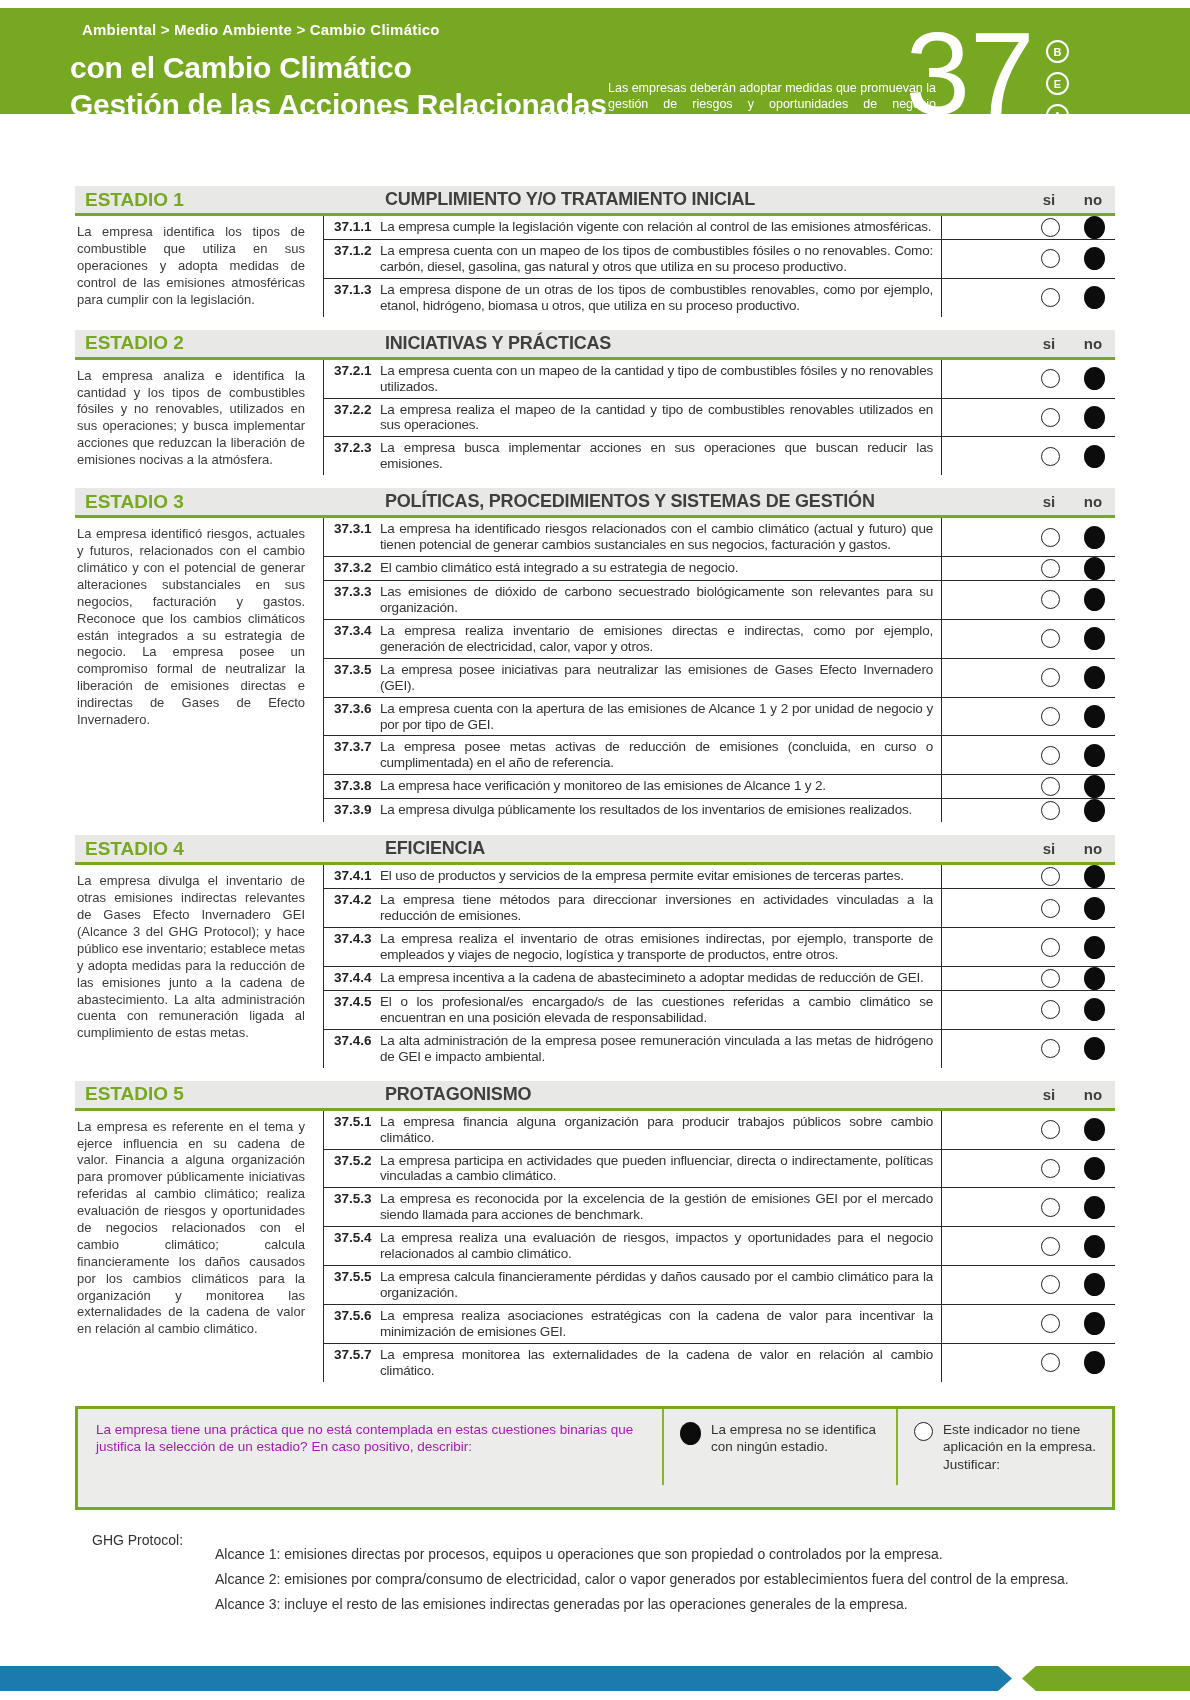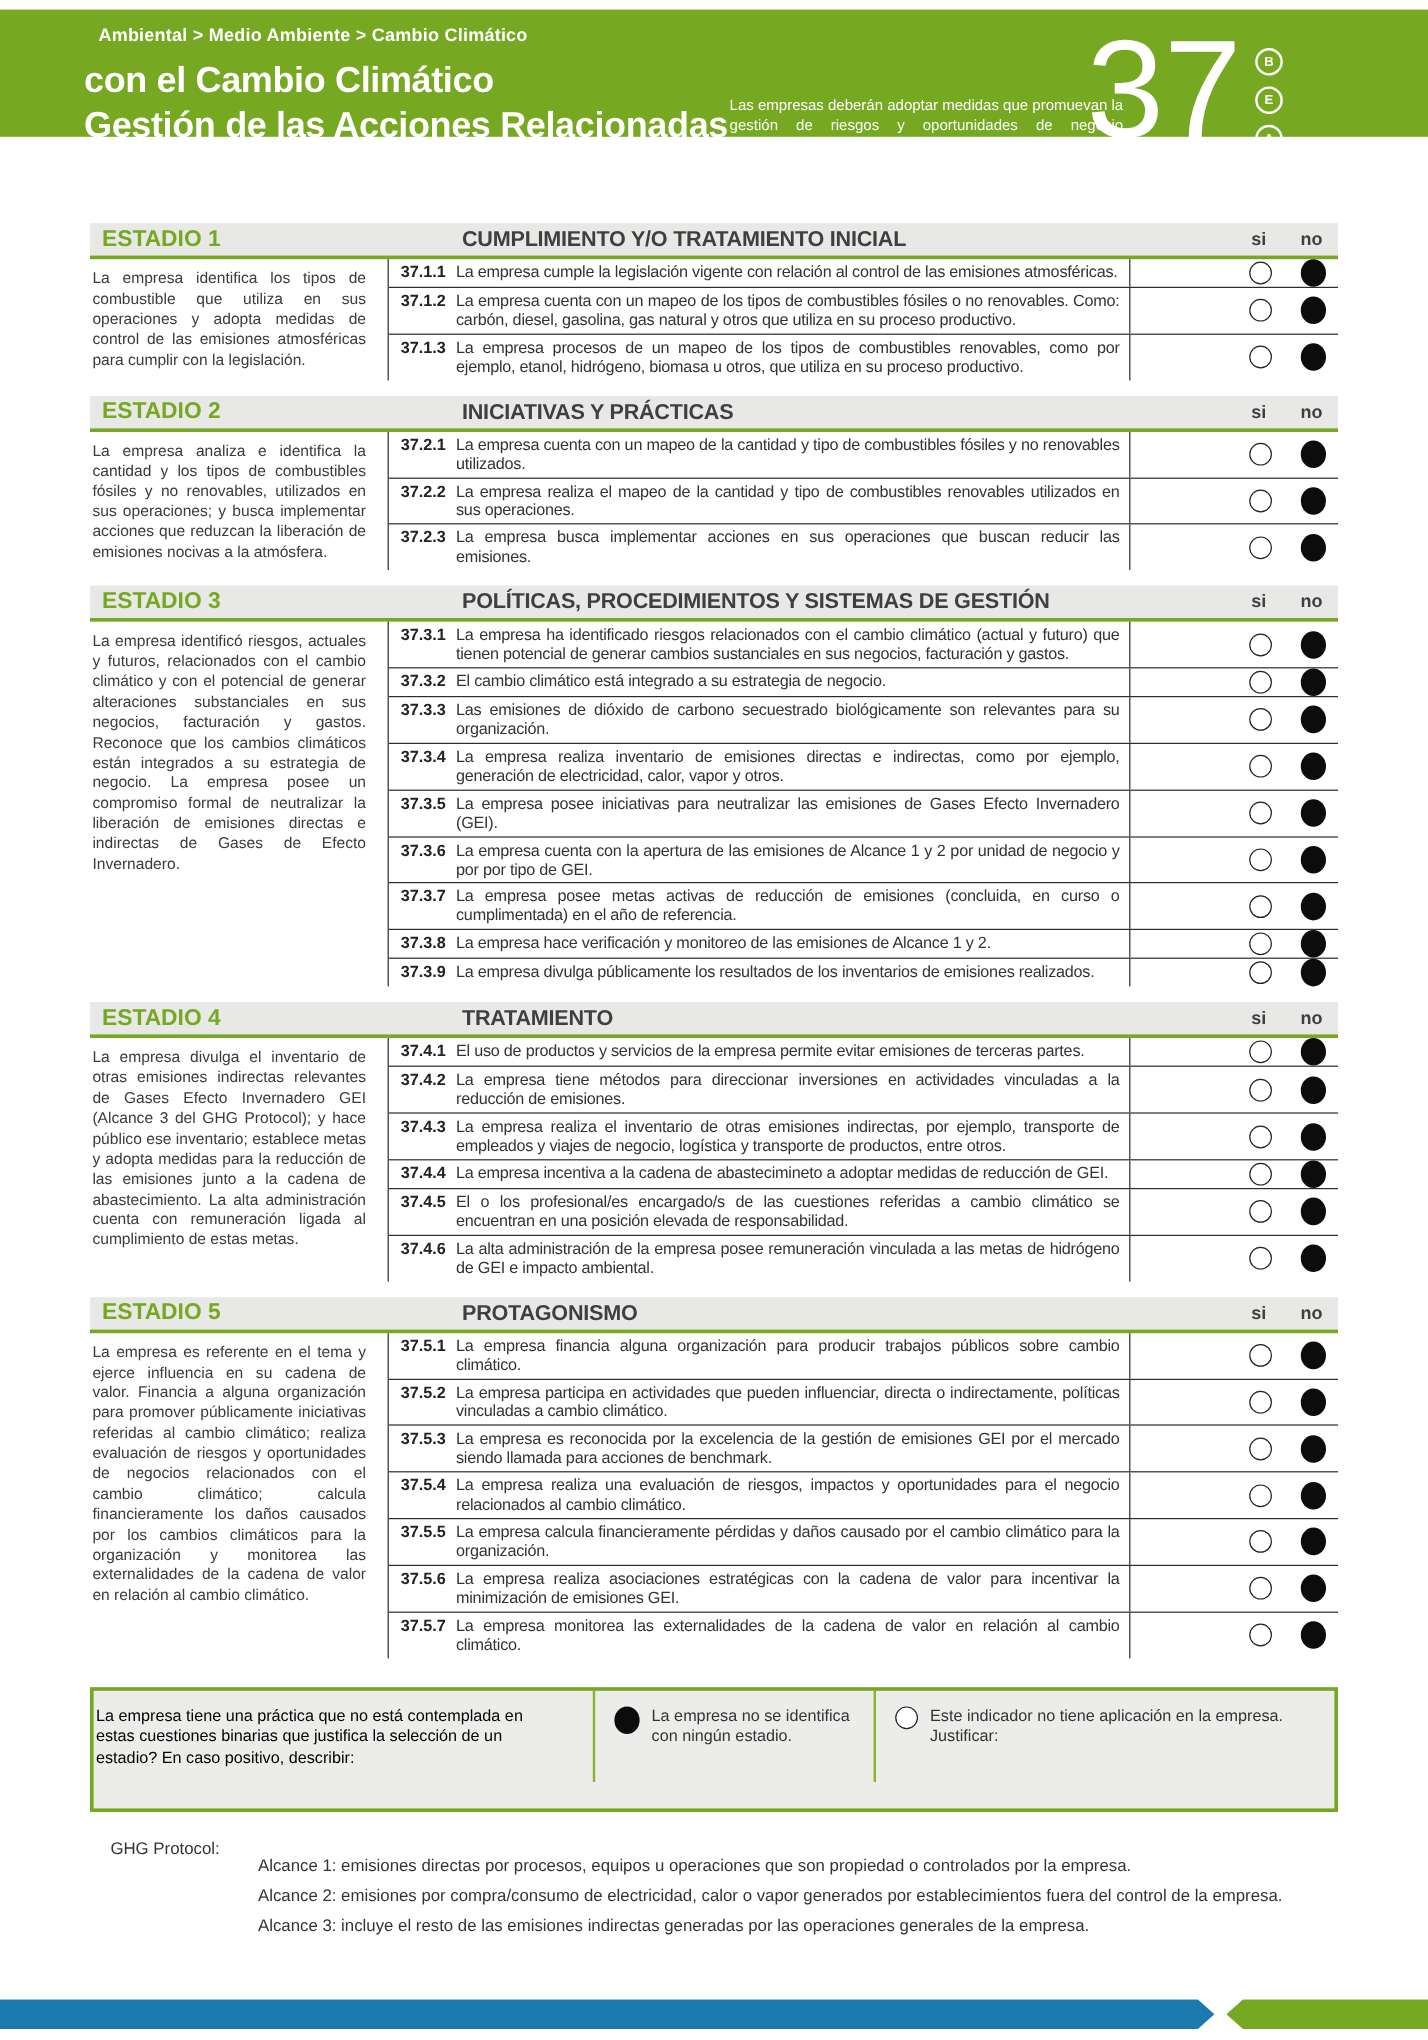--- a/index.html
+++ b/index.html
@@ -36,21 +36,21 @@
   .qtext { flex:1; font-size:13.5px; line-height:1.18; color:#333; text-align:justify; padding:3px 8px 3px 0; letter-spacing:-.2px; }
   .qchoices { width:174px; border-left:1.5px solid #2b2b2b; display:flex; align-items:center; gap:8px; padding-left:90px; }
   .cell { width:36px; display:flex; justify-content:center; }
 
   .circle { display:block; }
   .circle.empty { width:19px; height:19px; border:1.6px solid #222; border-radius:50%; background:#fff; }
   .circle.filled { width:21px; height:23px; background:#0c0c0c; border-radius:50%; }
 
   
   .bottom-box { margin-top:24px; border:3px solid #76a821; background:#ececea; display:flex; min-height:104px; }
-  .bb-q { width:416px; padding:12px 24px 0 2px; font-size:13.5px; line-height:1.32; color:#000000; }
+  .bb-q { width:584px; padding:12px 24px 0 18px; font-size:13.5px; line-height:1.32; color:#a21caf; }
   .vdiv { width:2px; background:#8ab427; align-self:flex-start; height:76px; margin-top:0; }
   .bb-opt { display:flex; gap:10px; padding:12px 14px 0 16px; font-size:13.5px; line-height:1.32; color:#333; }
   .bb-opt .circle { flex:none; margin-top:1px; }
   .bb-opt.opt2 { width:232px; }
   .bb-opt.opt3 { flex:1; }
 
   
   .ghg { margin-top:20px; display:flex; font-size:14px; color:#333; }
   .ghg-label { width:130px; padding-left:17px; white-space:nowrap; padding-top:2px; }
   .ghg-lines { flex:1; padding-left:10px;margin-top:12px; }
@@ -114,21 +114,21 @@
       <div class="cell">
                   <span class="circle empty"></span>
                 </div>
       <div class="cell">
                   <span class="circle filled"></span>
                 </div>
     </div>
   </div>
             <div class="qrow">
     <div class="qnum">37.1.3</div>
-    <div class="qtext">La empresa procesos de un mapeo de los tipos de combustibles renovables, como por ejemplo, etanol, hidrógeno, biomasa u otros, que utiliza en su proceso productivo.</div>
+    <div class="qtext">La empresa dispone de un otras de los tipos de combustibles renovables, como por ejemplo, etanol, hidrógeno, biomasa u otros, que utiliza en su proceso productivo.</div>
     <div class="qchoices">
       <div class="cell">
                   <span class="circle empty"></span>
                 </div>
       <div class="cell">
                   <span class="circle filled"></span>
                 </div>
     </div>
   </div>
           </div>
@@ -304,21 +304,21 @@
                   <span class="circle filled"></span>
                 </div>
     </div>
   </div>
           </div>
     </div>
   </section>
       <section class="stage">
     <div class="stage-header">
       <div class="stage-label">ESTADIO 4</div>
-      <div class="stage-title">TRATAMIENTO</div>
+      <div class="stage-title">EFICIENCIA</div>
       <div class="choice-heads">
         <span>si</span>
         <span>no</span>
       </div>
     </div>
     <div class="stage-body">
       <div class="stage-desc">La empresa divulga el inventario de otras emisiones indirectas relevantes de Gases Efecto Invernadero GEI (Alcance 3 del GHG Protocol); y hace público ese inventario; establece metas y adopta medidas para la reducción de las emisiones junto a la cadena de abastecimiento. La alta administración cuenta con remuneración ligada al cumplimiento de estas metas.</div>
       <div class="questions">
             <div class="qrow">
     <div class="qnum">37.4.1</div>

